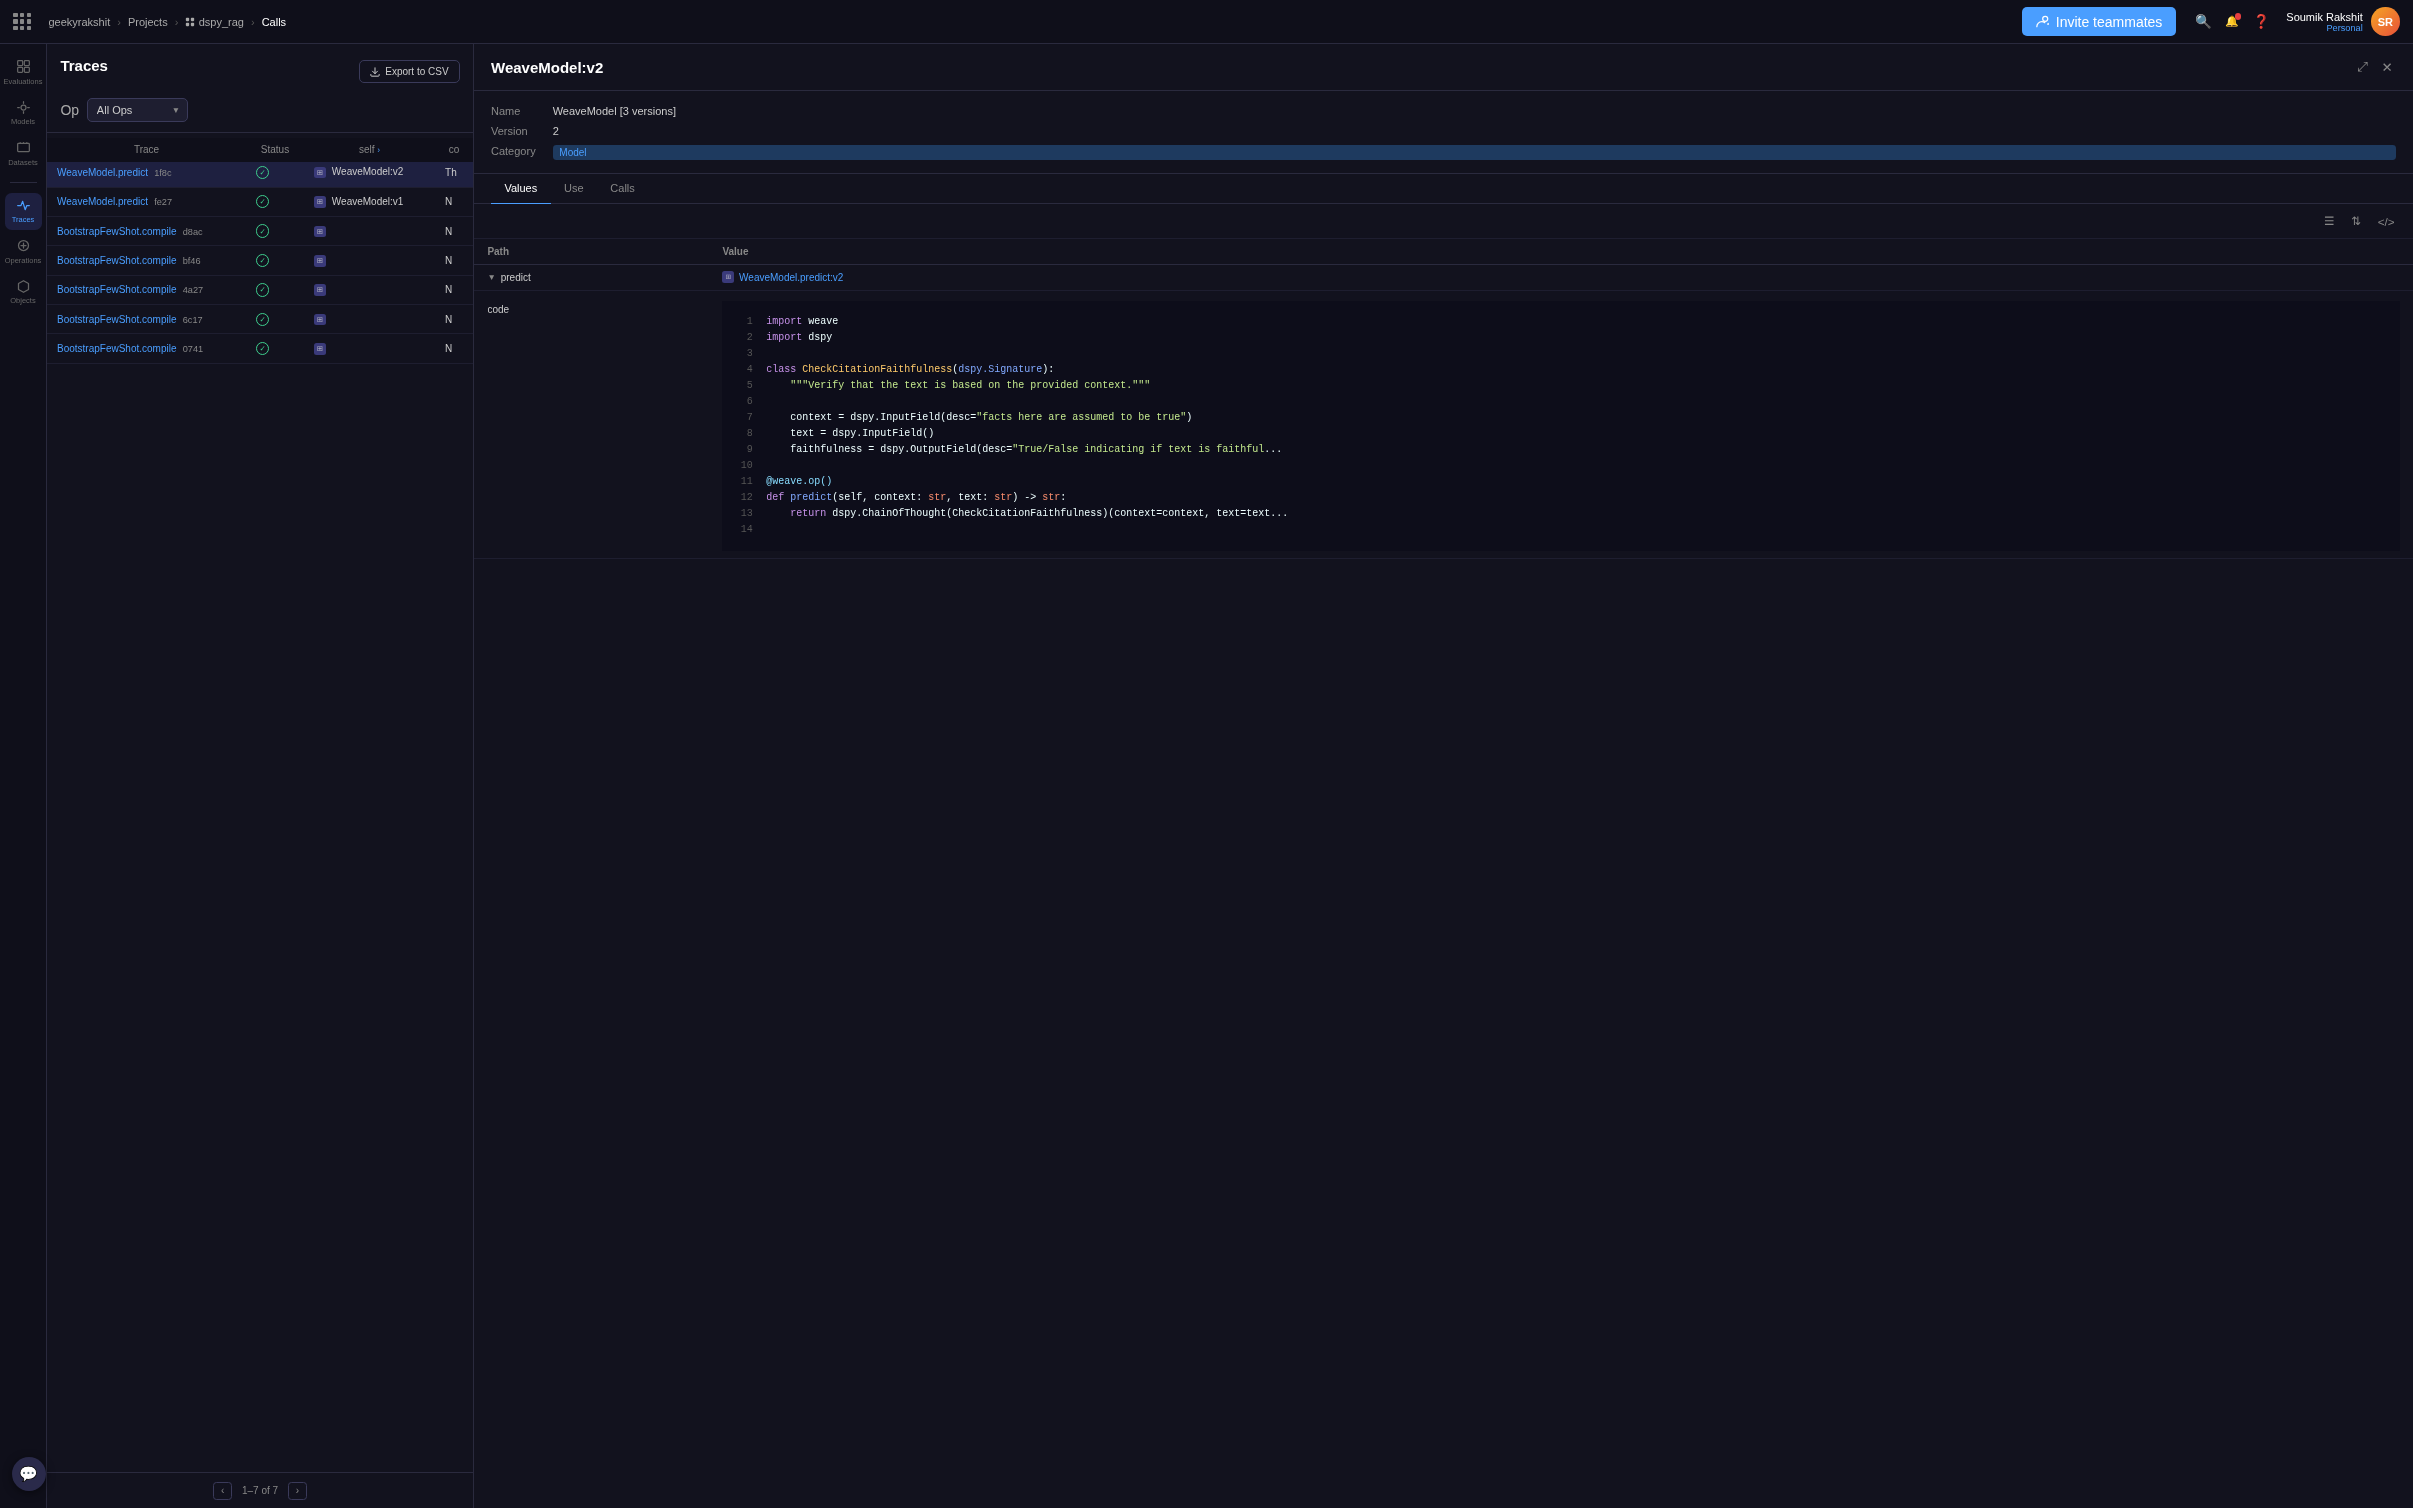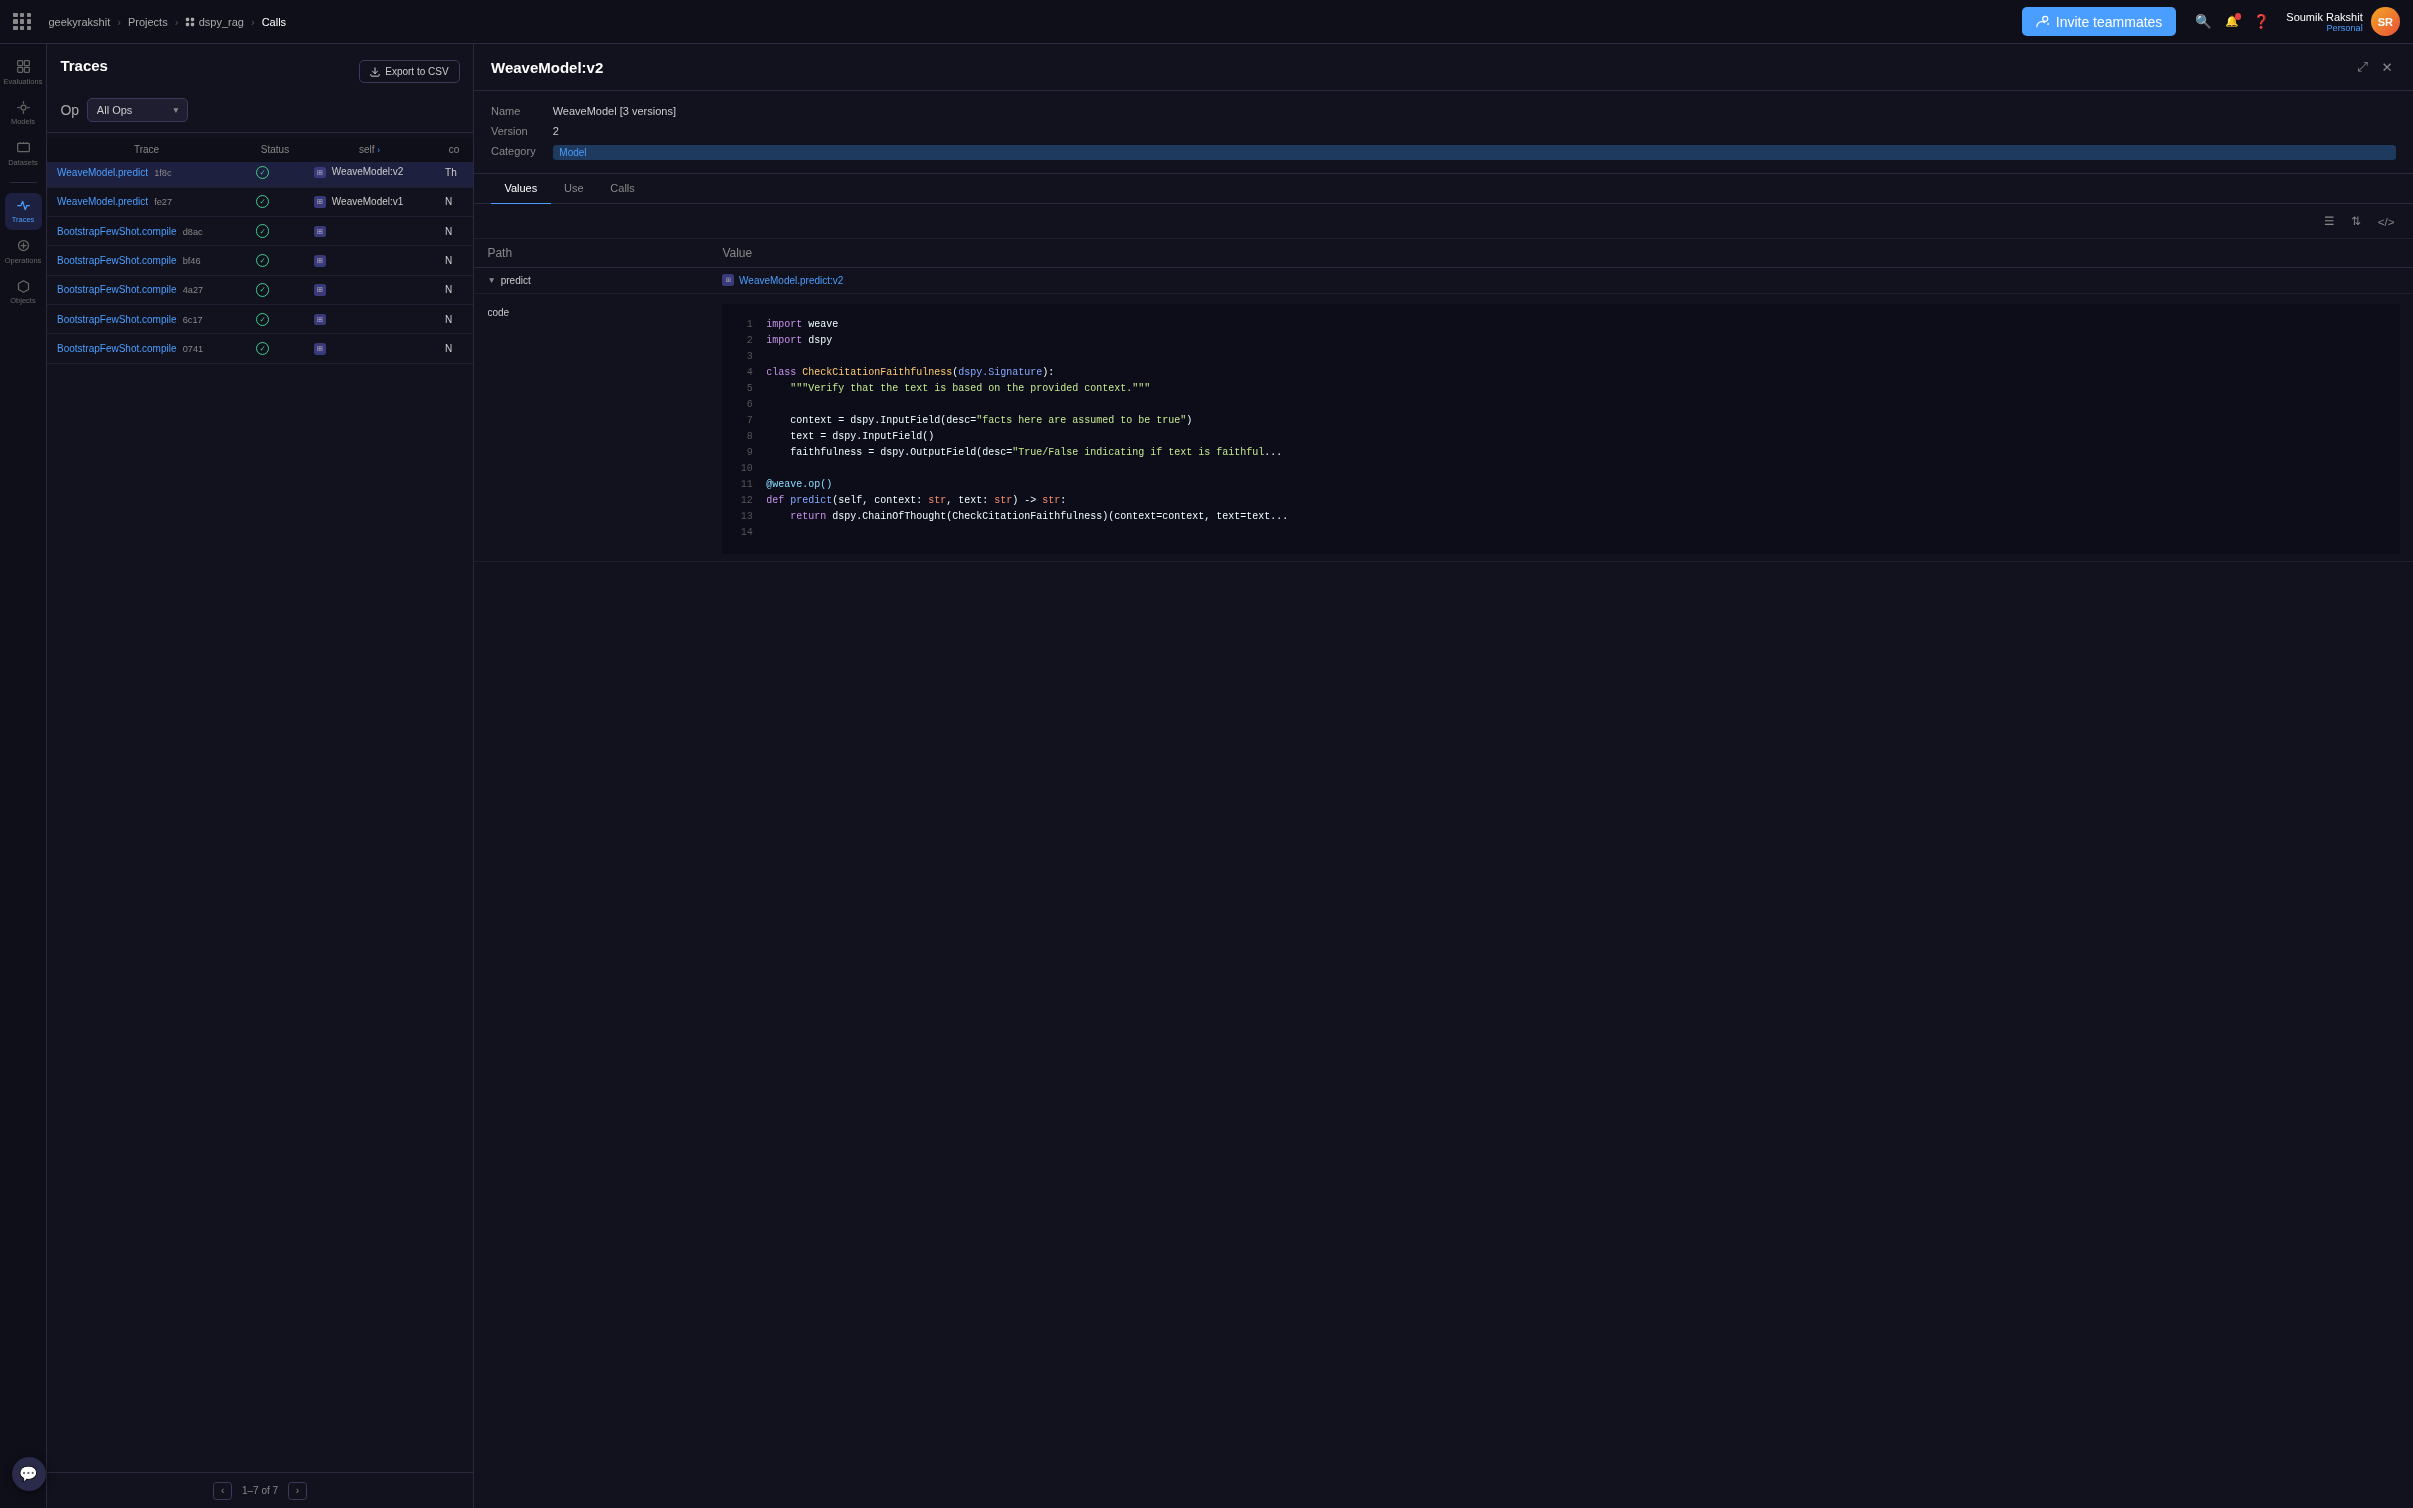--- a/index.html
+++ b/index.html
@@ -363,22 +363,22 @@
       border-radius: 3.4px;
     }
 
     
     .values-table-header {
       display: grid;
       grid-template-columns: 235px 1fr;
       padding: 6.7px 13.4px;
       border-bottom: 0.8px solid #2a2a3e;
       color: #888;
-      font-size: 12px;
-      font-weight: 400;
+      font-size: 10px;
+      font-weight: 700;
     }
     .values-row {
       display: grid;
       grid-template-columns: 235px 1fr;
       padding: 6.7px 13.4px;
       border-bottom: 0.8px solid #1e1e30;
       align-items: center;
     }
     .path-cell {
       display: flex;

